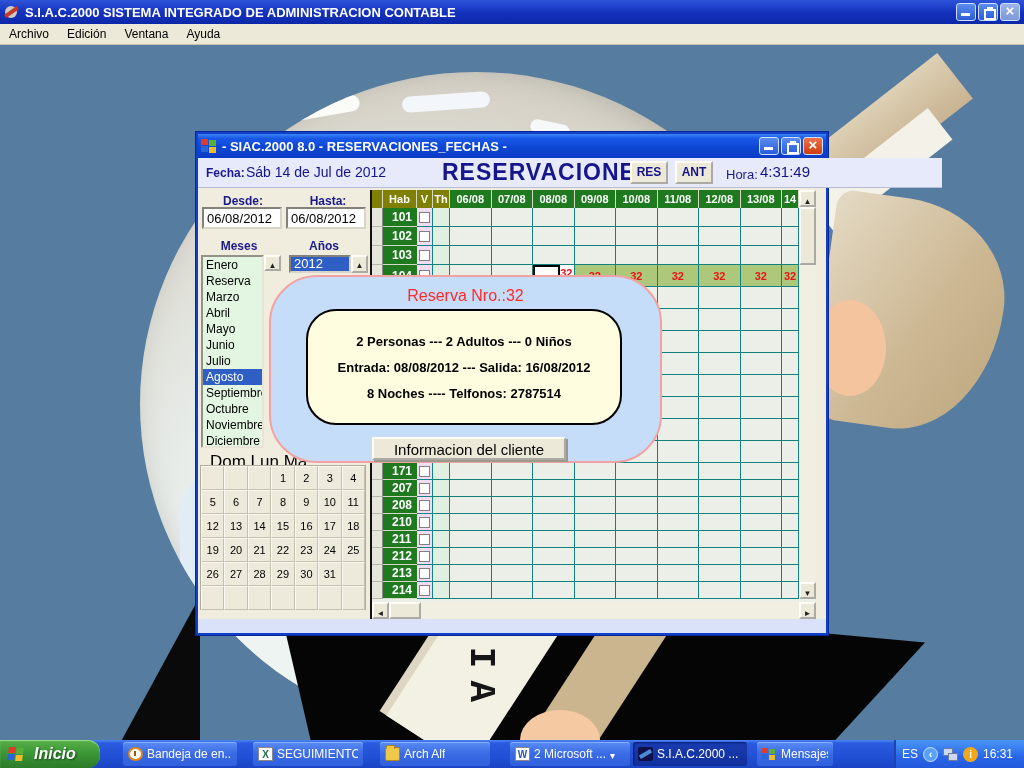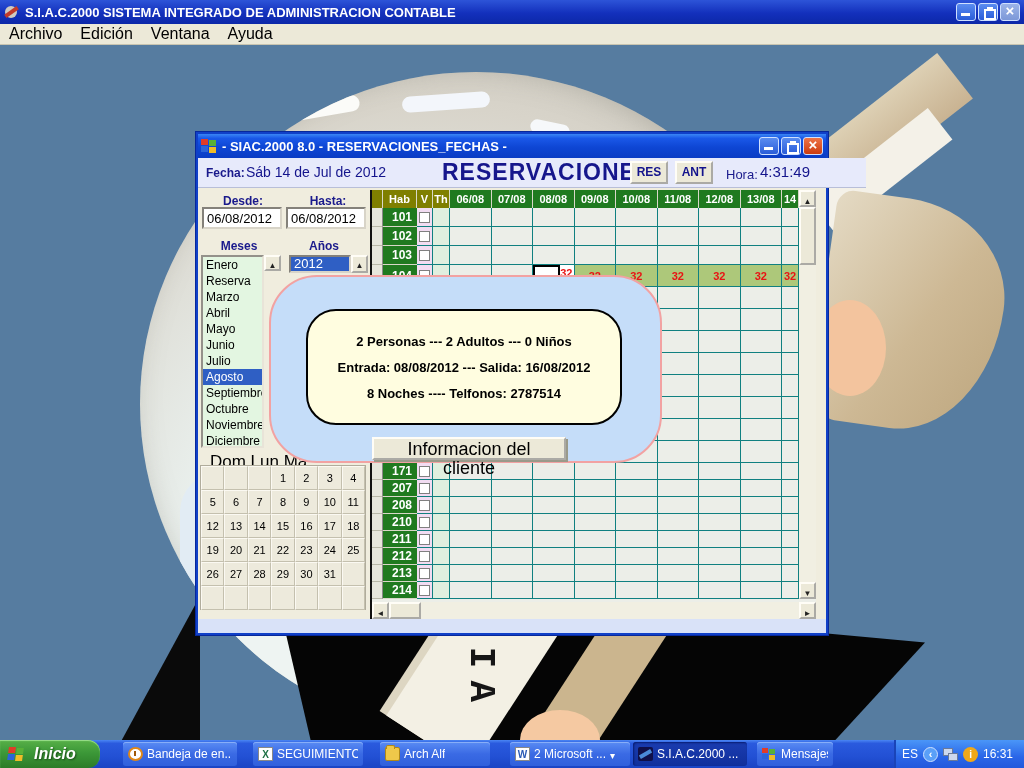--- a/index.html
+++ b/index.html
@@ -18,21 +18,21 @@
   .winbtn{width:20px;height:18px;margin-left:2px;border:1px solid #cfe0ff;border-radius:3px;
     background:linear-gradient(180deg,#5a8cf0,#2a5cd8);position:relative;}
   .winbtn.disabled{background:linear-gradient(180deg,#9cb4e8,#7c98d8);}
   .glyph-min::before{content:"";position:absolute;left:4px;bottom:4px;width:9px;height:3px;background:#fff;}
   .glyph-restore::before{content:"";position:absolute;left:5px;top:5px;width:8px;height:7px;border:2px solid #fff;}
   .glyph-restore::after{content:"";position:absolute;left:8px;top:3px;width:6px;height:2px;background:#fff;}
   .glyph-close::before{content:"\00d7";position:absolute;left:0;top:-2px;width:100%;text-align:center;
     color:#fff;font-weight:bold;font-size:15px;}
   .menubar{position:absolute;left:0;top:24px;width:1024px;height:21px;background:#ece9d8;
     display:flex;align-items:center;border-bottom:1px solid #c8c4b0;z-index:40;}
-  .menu-item{font-size:16px;color:#000;padding:0 9px;}
+  .menu-item{font-size:12px;color:#000;padding:0 9px;}
 
   
   .globe{position:absolute;left:140px;top:72px;width:672px;height:664px;border-radius:50%;
     background:radial-gradient(circle at 42% 72%,#f4f7f4 0%,#e9efec 38%,#d8d4ca 72%,#c6c2b8 100%);
     box-shadow:inset -10px -6px 30px rgba(120,120,110,.4);overflow:hidden;z-index:1;}
   .globe .patch{position:absolute;border-radius:10px;}
   .wrench-part,.logo-part{position:absolute;z-index:1;}
   .sia-band{display:flex;align-items:center;justify-content:center;}
   .sia-text{font-family:"Liberation Mono",monospace;font-weight:bold;color:#161616;
     font-size:36px;letter-spacing:12px;}
@@ -45,21 +45,21 @@
     display:flex;align-items:center;padding:0 3px;}
   .flag-icon{width:16px;height:14px;position:relative;margin-right:5px;}
   .flag-icon i{position:absolute;width:7px;height:6px;}
   .flag-icon .r{left:0;top:0;background:#e03c28;}
   .flag-icon .g{left:8px;top:1px;background:#58b038;}
   .flag-icon .b{left:0;top:7px;background:#2c64d8;}
   .flag-icon .y{left:8px;top:8px;background:#f0bc28;}
   .win-title{color:#fff;font-weight:bold;font-size:13px;white-space:nowrap;flex:1;}
   .winbtn.close-red{background:linear-gradient(180deg,#ee7448,#cc3c10);}
 
-  .win-header{position:absolute;left:0;top:24px;width:668px;height:30px;background:#e7eafb;
+  .win-header{position:absolute;left:0;top:24px;width:744px;height:30px;background:#e7eafb;
     border-bottom:1px solid #b8bed8;}
   .lbl-navy{color:#1a1a8c;font-weight:bold;font-size:12px;position:absolute;}
   .fecha-value{position:absolute;left:48px;top:6px;color:#14148c;font-size:14px;}
   .heading{position:absolute;left:244px;top:1px;color:#16168c;font-weight:bold;font-size:23px;letter-spacing:1px;}
   .hdr-btn{position:absolute;top:3px;width:38px;height:23px;background:#ece9d8;
     border:2px outset #fffdf6;color:#14148c;font-weight:bold;font-size:12px;
     text-align:center;line-height:19px;}
   .hora-value{position:absolute;left:562px;top:5px;color:#14148c;font-size:15px;}
 
   .win-body{position:absolute;left:0;top:54px;width:628px;height:445px;background:#f0edde;}
@@ -124,21 +124,21 @@
   
   .popup{position:absolute;left:71px;top:87px;width:393px;height:188px;z-index:50;
     background:var(--popup-bg,#c5ddf9);border:2px solid var(--popup-border,#f2a2a2);border-radius:48px;}
   .popup-title{position:absolute;left:0;top:10px;width:100%;text-align:center;
     color:#ff2a2a;font-size:16px;}
   .note-box{position:absolute;left:35px;top:32px;width:316px;height:116px;
     background:var(--note-bg,#fffde0);border:2px solid #000;border-radius:30px;
     display:flex;flex-direction:column;align-items:center;justify-content:center;gap:11px;}
   .note-line{font-size:13px;font-weight:bold;color:#000;white-space:nowrap;}
   .info-btn{position:absolute;left:101px;top:160px;width:194px;height:23px;background:#ece9d8;
-    border:2px outset #fffdf6;box-shadow:2px 2px 0 #9a9a8a;font-size:18px;color:#000;
+    border:2px outset #fffdf6;box-shadow:2px 2px 0 #9a9a8a;font-size:15px;color:#000;
     text-align:center;line-height:19px;font-family:"Liberation Sans",sans-serif;}
 
   
   .taskbar{position:absolute;left:0;top:740px;width:1024px;height:28px;z-index:60;
     background:linear-gradient(180deg,#4a86f4 0%,#2a5ade 12%,#2250d4 60%,#1a44c4 100%);}
   .start-btn{position:absolute;left:0;top:0;width:100px;height:28px;
     background:linear-gradient(180deg,#58b048 0%,#3c9838 45%,#2c7c28 100%);
     border-radius:0 12px 12px 0;display:flex;align-items:center;padding-left:8px;
     box-shadow:inset 0 1px 1px #9ce08c;}
   .start-label{color:#fff;font-weight:bold;font-style:italic;font-size:16px;margin-left:5px;
@@ -709,20 +709,21 @@
         </div>
         <div class="hscroll">
           <div class="sb-btn arr-w" style="left:0;top:0;"></div>
           <div class="sb-thumb" style="left:17px;top:0;width:32px;height:17px;"></div>
           <div class="sb-btn arr-e" style="left:427px;top:0;"></div>
         </div>
       </div>
       <div class="bottom-strip"></div>
 
       <div class="popup">
+        <div class="popup-title">Reserva Nro.:32</div>
         <div class="note-box">
           <div class="note-line">2 Personas  ---  2 Adultos  ---  0 Niños</div>
           <div class="note-line">Entrada: 08/08/2012  ---  Salida: 16/08/2012</div>
           <div class="note-line">8 Noches ---- Telfonos: 2787514</div>
         </div>
         <button class="info-btn">Informacion del cliente</button>
       </div>
 
     </div>
   </div>

